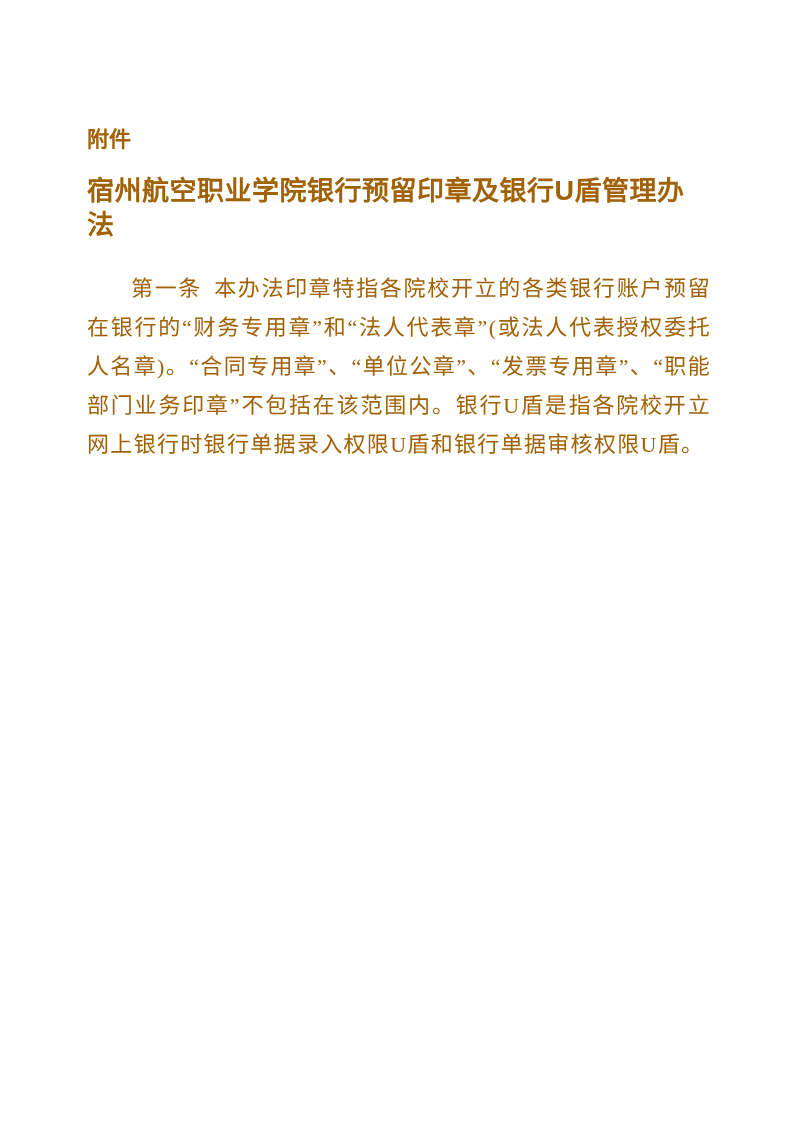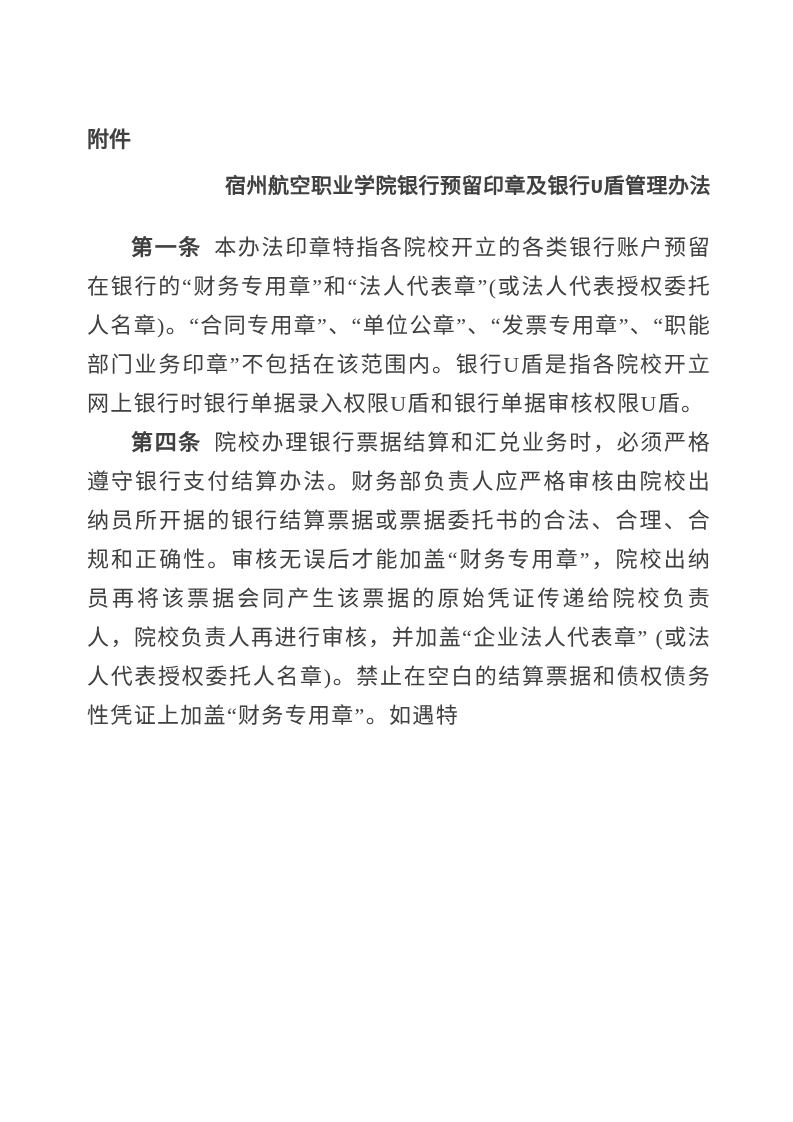--- a/index.html
+++ b/index.html
@@ -5,67 +5,64 @@
   html, body {
     margin: 0;
     padding: 0;
     background: #ffffff;
   }
   .page {
     position: relative;
     width: 793px;
     height: 1074px;
     background: #ffffff;
-    color: #404040;
+    color: #a16207;
     box-sizing: border-box;
     padding: 127px 82px 0 87px;
     overflow: hidden;
     font-family: "Liberation Serif", "DejaVu Serif", serif;
   }
   .attachment {
     font-family: "Liberation Sans", "DejaVu Sans", sans-serif;
     font-size: 22px;
     font-weight: bold;
     line-height: 1.2;
     margin: 0;
   }
   .doc-title {
-    font-family: Liberation Mono, monospace;
-    font-size: 21px;
+    font-family: Liberation Sans, sans-serif;
+    font-size: 27px;
     font-weight: bold;
-    text-align: right;
+    text-align: left;
     line-height: 1.25;
     letter-spacing: 0.5px;
     margin: 22px 0 0 0;
   }
   .doc-body {
     margin-top: 26px;
   }
   .para {
     font-size: 22px;
     line-height: 39px;
     margin: 0;
     text-indent: 2em;
     text-align: justify;
     letter-spacing: 0.06em;
   }
   .lead {
-    font-weight: bold;
+    font-weight: normal;
     margin-right: 0.55em;
   }
 </style>
 </head>
 <body>
 
 <div class="page">
   <div class="attachment">附件</div>
 
   <h1 class="doc-title">宿州航空职业学院银行预留印章及银行U盾管理办法</h1>
 
   <div class="doc-body">
     <p class="para">
       <span class="lead">第一条</span><span>本办法印章特指各院校开立的各类银行账户预留在银行的“财务专用章”和“法人代表章”(或法人代表授权委托人名章)。“合同专用章”、“单位公章”、“发票专用章”、“职能部门业务印章”不包括在该范围内。银行U盾是指各院校开立网上银行时银行单据录入权限U盾和银行单据审核权限U盾。</span>
     </p>
-    <p class="para">
-      <span class="lead">第四条</span><span>院校办理银行票据结算和汇兑业务时，必须严格遵守银行支付结算办法。财务部负责人应严格审核由院校出纳员所开据的银行结算票据或票据委托书的合法、合理、合规和正确性。审核无误后才能加盖“财务专用章”，院校出纳员再将该票据会同产生该票据的原始凭证传递给院校负责人，院校负责人再进行审核，并加盖“企业法人代表章” (或法人代表授权委托人名章)。禁止在空白的结算票据和债权债务性凭证上加盖“财务专用章”。如遇特</span>
-    </p>
   </div>
 </div>
 
 </body></html>

